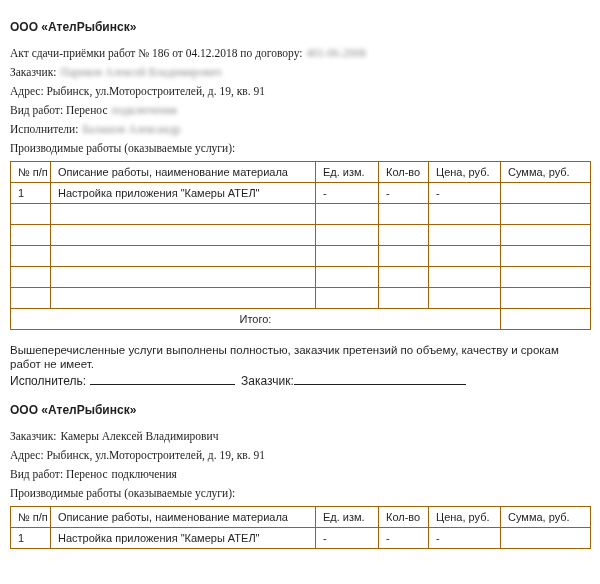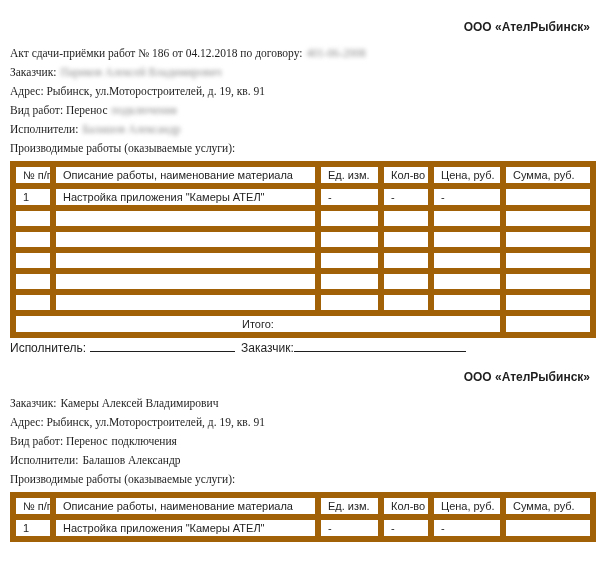--- a/index.html
+++ b/index.html
@@ -5,40 +5,40 @@
   * { margin: 0; padding: 0; box-sizing: border-box; }
   html, body { width: 600px; height: 584px; overflow: hidden; background: #ffffff; }
   body {
     font-family: "Liberation Sans", sans-serif;
     color: #1f1f1f;
     padding: 20px 10px 0 10px;
   }
   .title {
     font-size: 12px;
     font-weight: bold;
-    text-align: right;
+    text-align: left;
     line-height: 14px;
     margin-bottom: 10px;
   }
   .title-2 { margin-top: 12px; }
   .line { font-size: 11.5px; line-height: 19px; white-space: nowrap; font-family: Liberation Serif, serif; }
   .val { margin-left: 4px; }
   .redacted {
     filter: blur(2.2px);
     color: #8d8d8d;
   }
   table.works {
     width: 580px;
     border-collapse: collapse;
     table-layout: fixed;
     margin-top: 3px;
     font-size: 11px;
   }
   table.works td {
-    border: 6px solid #a16207;
+    border: 1px solid #a16207;
     height: 21px;
     padding: 2px 7px;
     vertical-align: middle;
     overflow: hidden;
     white-space: nowrap;
   }
   col.c-num   { width: 40px; }
   col.c-desc  { width: 265px; }
   col.c-unit  { width: 63px; }
   col.c-qty   { width: 50px; }
@@ -143,38 +143,36 @@
           <td></td>
           <td></td>
         </tr>
     <tr>
       <td colspan="5" class="total-label">Итого:</td>
       <td></td>
     </tr>
   </tbody>
     </table>
 
+  <div class="note">Вышеперечисленные услуги выполнены полностью, заказчик претензий по объему, качеству и срокам работ не имеет.</div>
 
   <div class="sig-line">
     <span>Исполнитель:</span><span class="sig-underline sig-u1"></span><span>Заказчик:</span><span class="sig-underline sig-u2"></span>
   </div>
 </section>
 
 <section>
   <div class="title title-2">ООО «АтелРыбинск»</div>
 
   <div class="line">
     <span>Заказчик:</span><span class="val">Камеры Алексей Владимирович</span>
   </div>
   <div class="line">Адрес: Рыбинск, ул.Моторостроителей, д. 19, кв. 91</div>
   <div class="line">
     <span>Вид работ: Перенос</span><span class="val">подключения</span>
-  </div>
-  <div class="line">
-    <span>Исполнители:</span><span class="val">Балашов Александр</span>
   </div>
   <div class="line">Производимые работы (оказываемые услуги):</div>
 
   <table class="works">
     <colgroup>
       <col class="c-num">
         <col class="c-desc">
         <col class="c-unit">
         <col class="c-qty">
         <col class="c-price">

